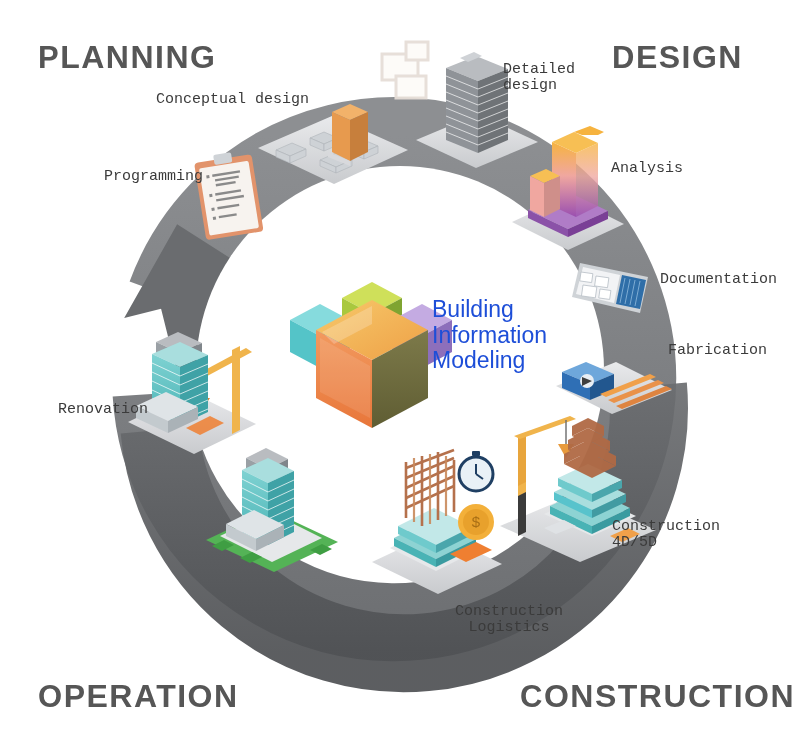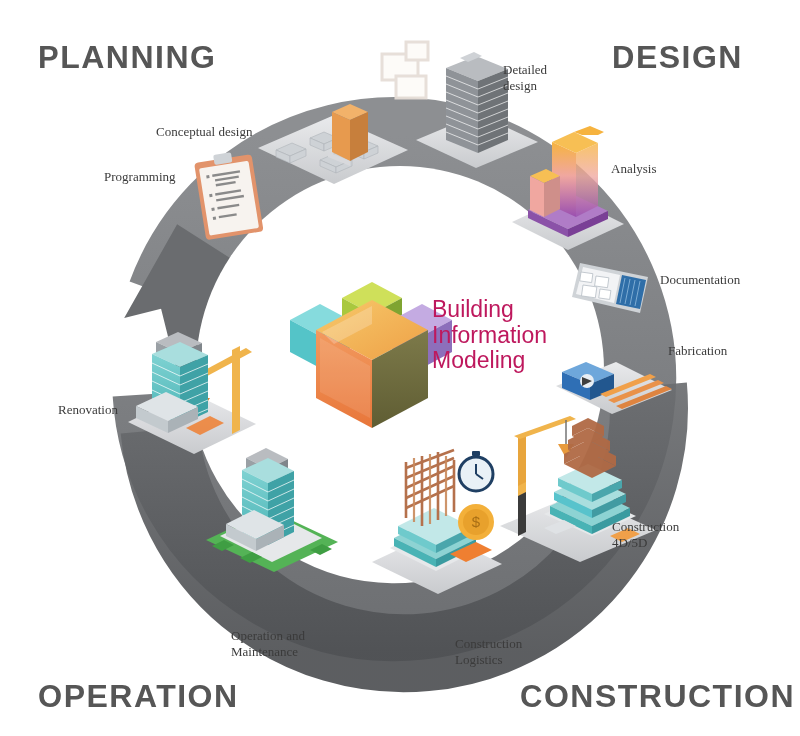--- a/index.html
+++ b/index.html
@@ -29,46 +29,46 @@
   .corner::first-letter{font-size:44px;}
   #corner-planning{left:38px;top:29px;}
   #corner-design{left:612px;top:29px;}
   #corner-operation{left:38px;top:668px;}
   #corner-construction{left:520px;top:668px;}
 
   
   .node-label{
     position:absolute;
     color:#3b3b3b;
-    font-size:13px;
+    font-size:15px;
     line-height:16px;
     white-space:pre-line;
-    font-family:Liberation Serif, serif;
+    font-family:Liberation Mono, monospace;
   }
   .nl-right{text-align:left;}
-  .nl-center{text-align:left;margin-top:32px;}
+  .nl-center{text-align:center;}
 
   #lbl-conceptual{left:156px;top:92px;}
   #lbl-detailed{left:503px;top:62px;}
   #lbl-programming{left:104px;top:169px;text-align:center;}
   #lbl-analysis{left:611px;top:161px;}
   #lbl-documentation{left:660px;top:272px;}
   #lbl-fabrication{left:668px;top:343px;}
   #lbl-renovation{left:58px;top:402px;}
   #lbl-construction45{left:612px;top:519px;}
   #lbl-opmaint{left:231px;top:596px;}
   #lbl-conlog{left:455px;top:604px;}
 
   
   #bim-word{
     position:absolute;
     left:432px;top:297px;
     font-size:23px;
     line-height:25.5px;
-    color:#be185d;
+    color:#1d4ed8;
     white-space:pre-line;
     font-family:"Liberation Sans", sans-serif;
   }
   svg{display:block;}
 </style>
 </head>
 <body>
 
 <div id="stage">
 
@@ -450,21 +450,19 @@
   <div class="node-label nl-right" id="lbl-detailed">Detailed
 design</div>
   <div class="node-label nl-right" id="lbl-programming">Programming</div>
   <div class="node-label nl-right" id="lbl-analysis">Analysis</div>
   <div class="node-label nl-right" id="lbl-documentation">Documentation</div>
   <div class="node-label nl-right" id="lbl-fabrication">Fabrication</div>
   <div class="node-label nl-right" id="lbl-construction45">Construction
 4D/5D</div>
   <div class="node-label nl-center" id="lbl-conlog">Construction
 Logistics</div>
-  <div class="node-label nl-center" id="lbl-opmaint">Operation and
-Maintenance</div>
   <div class="node-label nl-right" id="lbl-renovation">Renovation</div>
 
   <div id="bim-word">Building
 Information
 Modeling</div>
 
 </div>
 
 </body></html>

